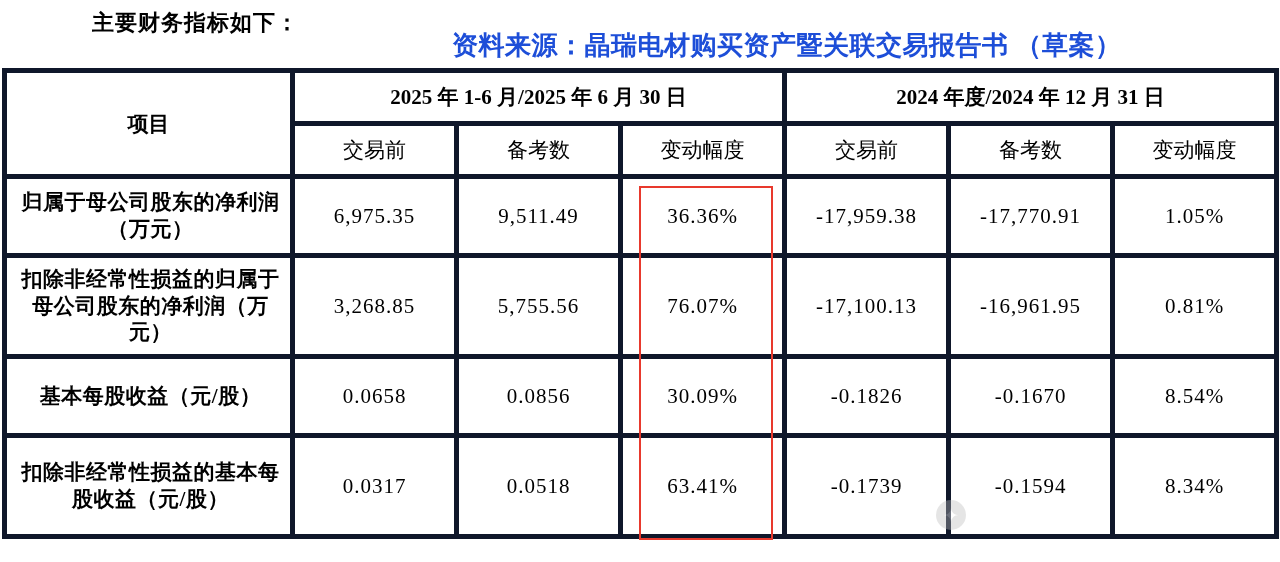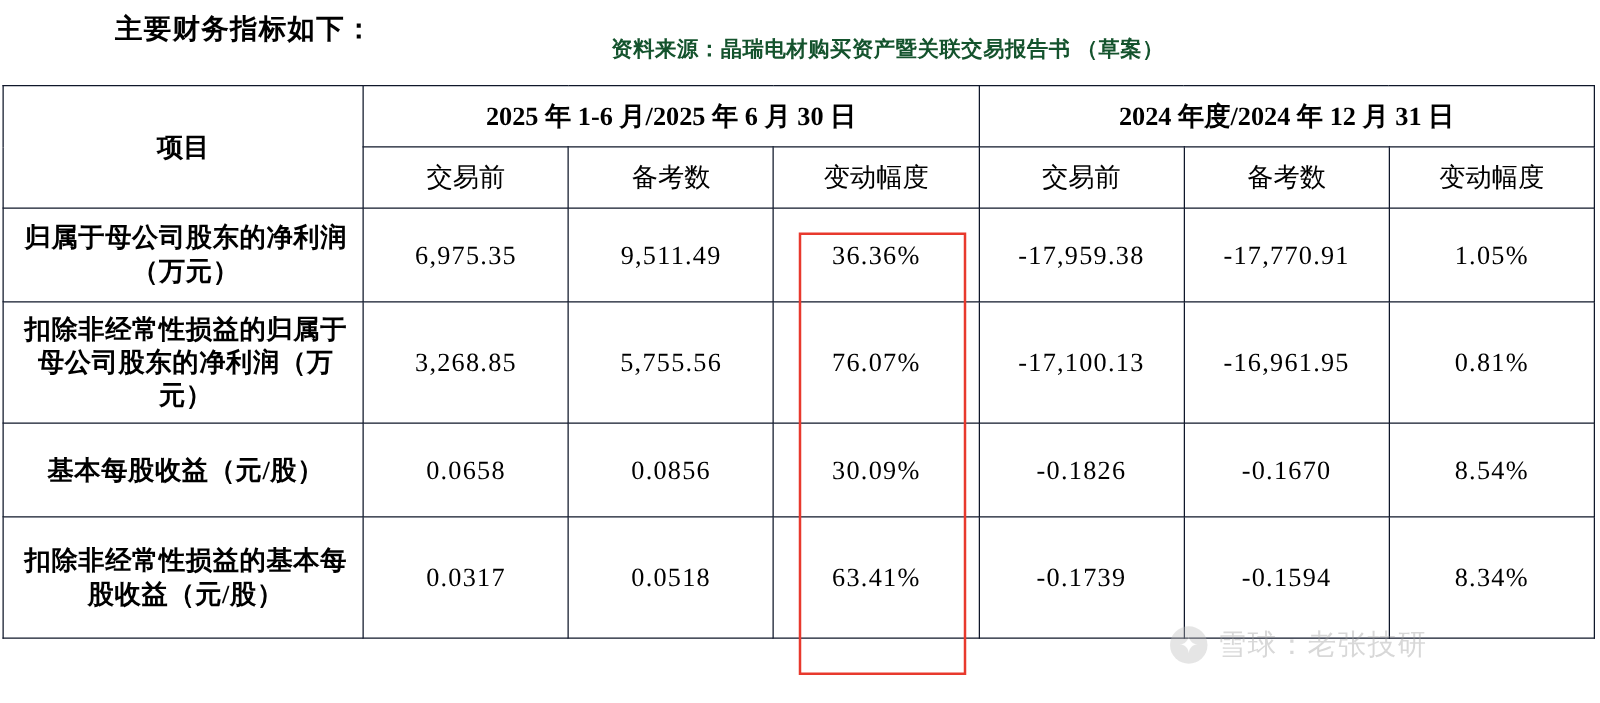--- a/index.html
+++ b/index.html
@@ -26,37 +26,36 @@
     top: 8px;
     font-size: 22px;
     font-weight: 700;
     letter-spacing: 1px;
     white-space: nowrap;
   }
   .source-note {
     position: absolute;
     left: 452px;
     top: 28px;
-    font-size: 17px;
-    font-weight: 700;
-    color: #14532d;
+    font-size: 26px;
+    font-weight: 700;
+    color: #1d4ed8;
     white-space: nowrap;
     letter-spacing: 0.5px;
-    margin-left: 37px;
   }
   table.fin {
     position: absolute;
     left: 2px;
     top: 68px;
     width: 1274px;
     border-collapse: collapse;
     table-layout: fixed;
   }
   table.fin th, table.fin td {
-    border: 1px solid #0f172a;
+    border: 5px solid #0f172a;
     padding: 0;
     text-align: center;
     vertical-align: middle;
     font-size: 21px;
   }
   .hdr-top th {
     height: 48px;
     font-weight: 700;
     font-size: 21px;
   }
@@ -206,16 +205,15 @@
         <td class="num">-0.1594</td>
         <td class="num">8.34%</td>
       </tr>
     </tbody>
   </table>
 
   <div class="red-box"></div>
 
   <div class="watermark">
     <div class="wm-circle">✦</div>
-    <div class="wm-text">雪球：老张技研</div>
   </div>
 
 </div>
 
 </body></html>

